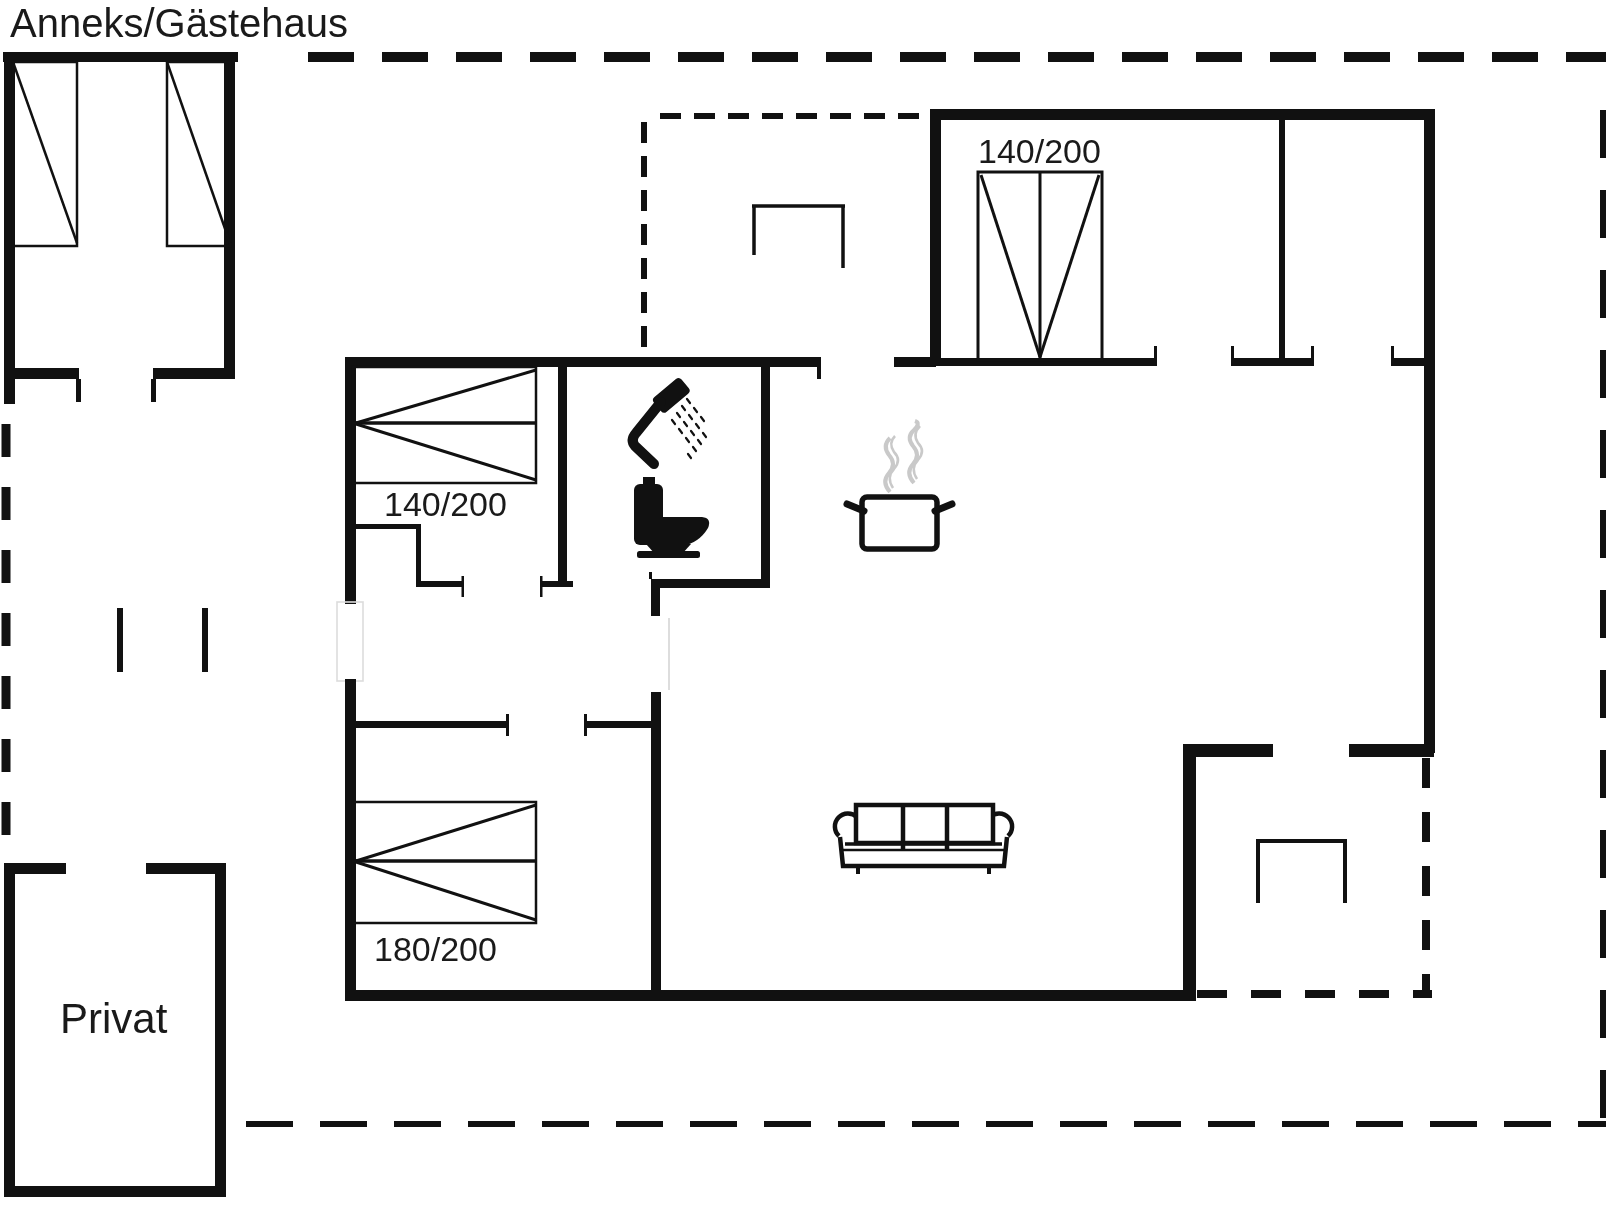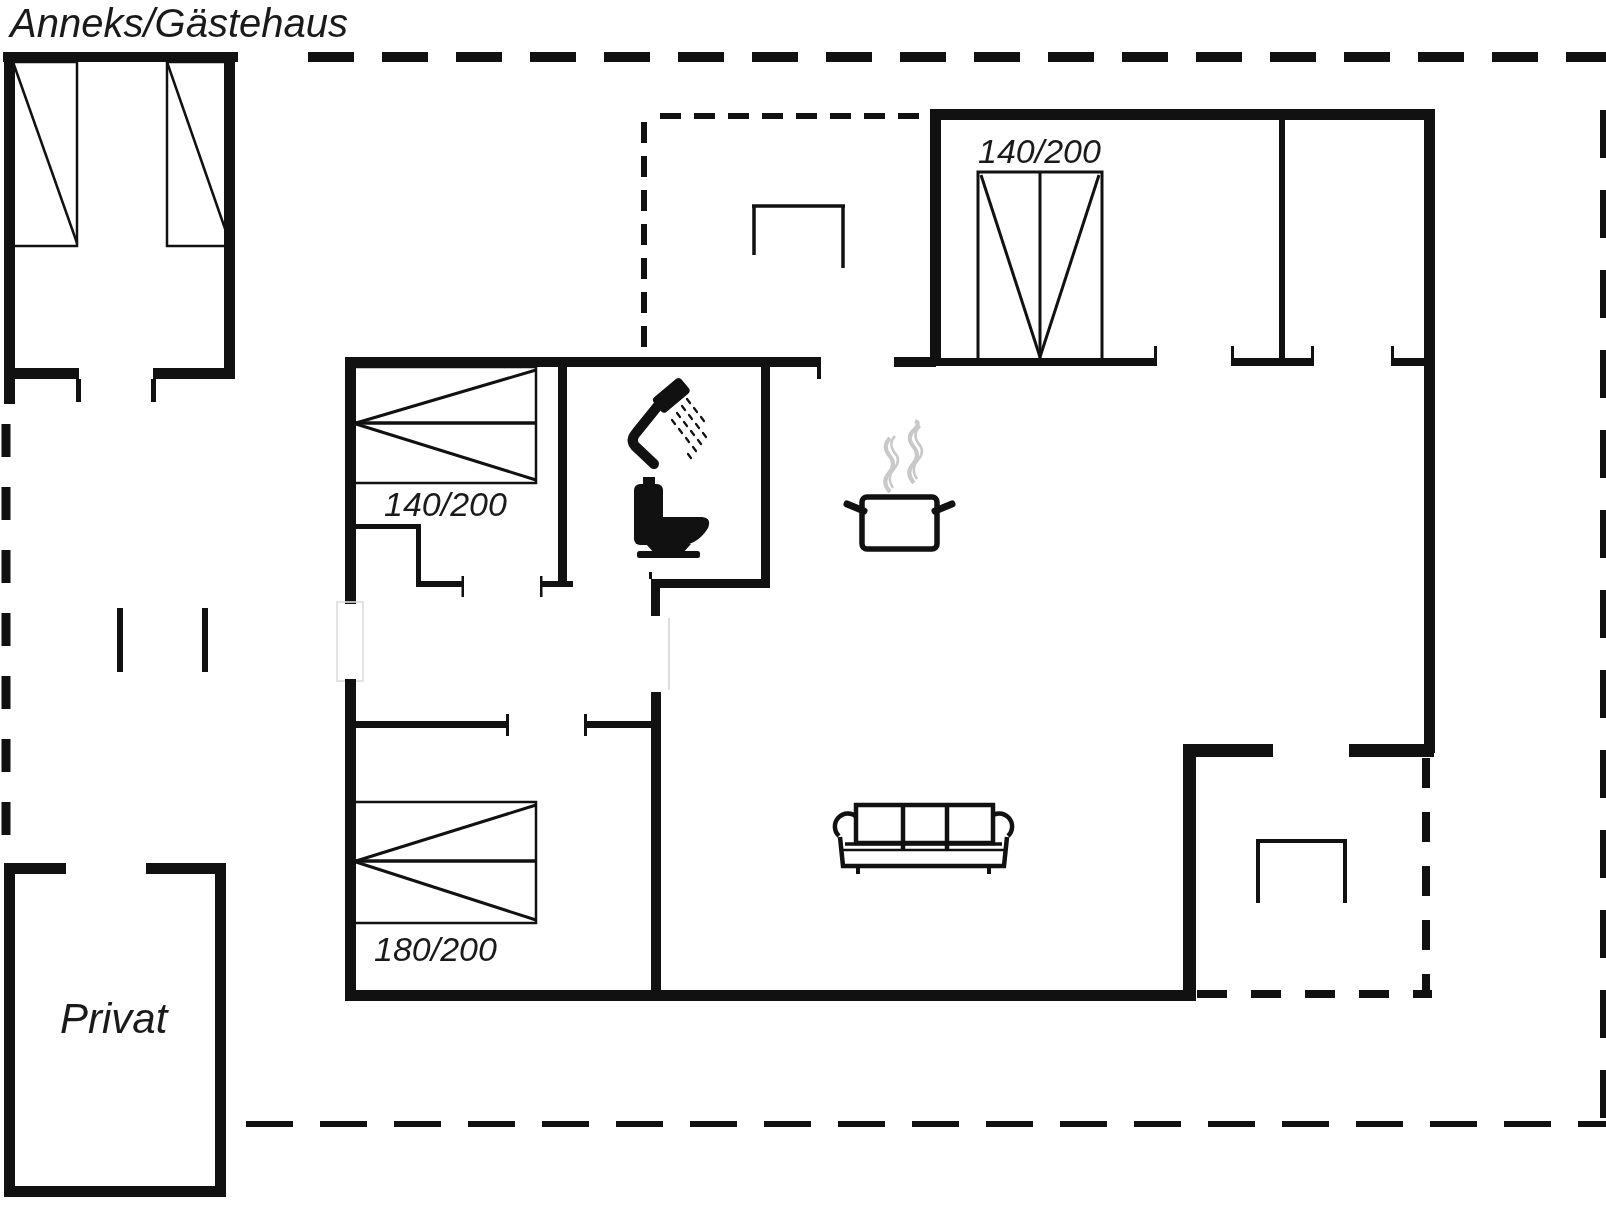--- a/index.html
+++ b/index.html
@@ -1,17 +1,17 @@
 <!DOCTYPE html>
 <html><head>
 <meta charset="utf-8">
 <style>
   html,body{margin:0;padding:0;background:#ffffff;}
   .page{position:relative;width:1606px;height:1205px;background:#ffffff;overflow:hidden;
-        font-family:"Liberation Sans", sans-serif;font-style:italic;}
+        font-family:"Liberation Sans", sans-serif;}
   svg{position:absolute;left:0;top:0;}
   text{font-family:"Liberation Sans", sans-serif;fill:#1a1a1a;}
 </style>
 </head>
 <body>
 <div class="page">
 <svg width="1606" height="1205" viewBox="0 0 1606 1205">
 
 <text x="10" y="37" font-size="40">Anneks/Gästehaus</text>
 

